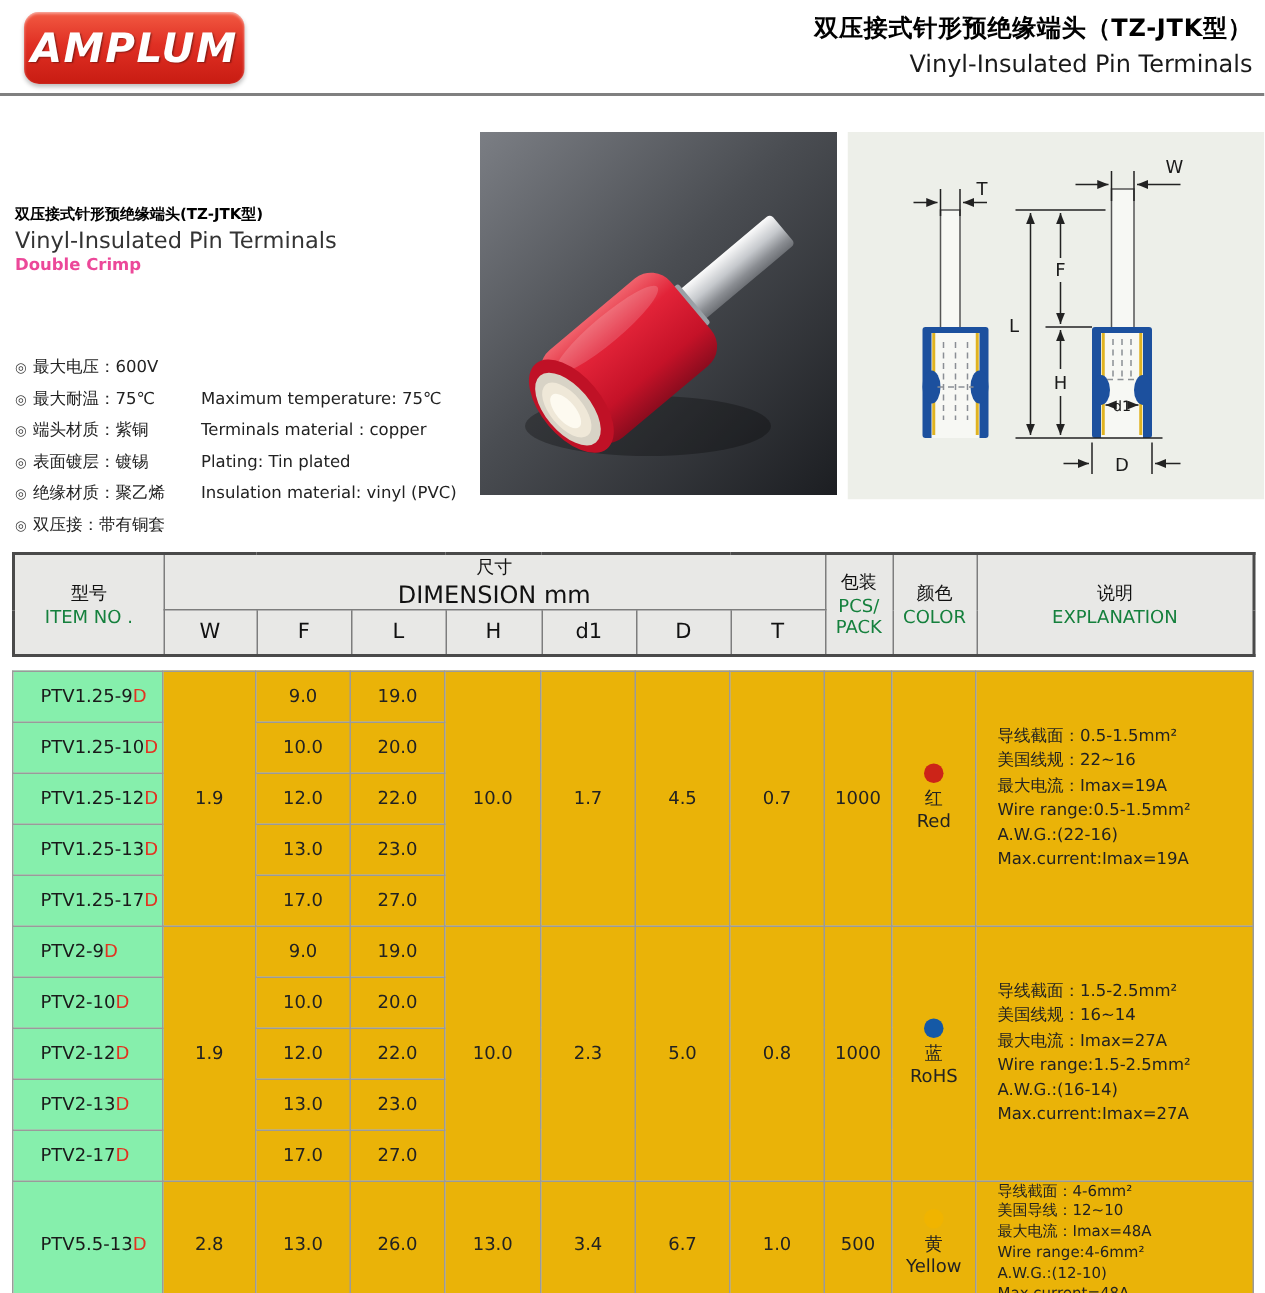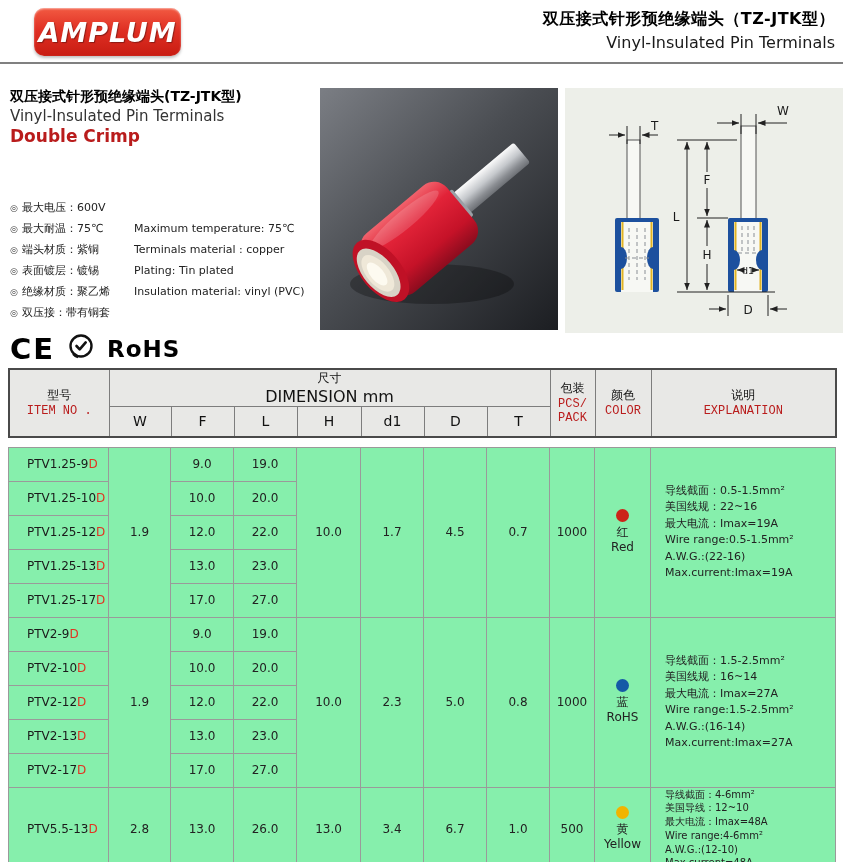--- a/index.html
+++ b/index.html
@@ -2,36 +2,36 @@
 <html><head>
 <meta charset="utf-8">
 <style>
   html,body{margin:0;padding:0;}
   body{
     width:843px;height:862px;position:relative;background:#ffffff;
     font-family:"DejaVu Sans","Liberation Sans",sans-serif;color:#111;
     overflow:hidden;
   }
   
-  .logo{position:absolute;left:34px;top:8px;width:147px;height:48px;
+  .logo{position:absolute;left:16px;top:8px;width:147px;height:48px;
     background:linear-gradient(#f25a42 0%,#e03024 45%,#c81c12 100%);
     border-radius:10px;box-shadow:inset 0 1px 2px rgba(255,255,255,.55),0 2px 3px rgba(0,0,0,.25);
     display:flex;align-items:center;justify-content:center;}
   .logo span{color:#fff;font-weight:bold;font-style:italic;font-size:27px;letter-spacing:1px;
     text-shadow:1px 1px 1px rgba(0,0,0,.35);}
   .head-title{position:absolute;right:8px;top:9px;text-align:right;}
   .head-title .zh{font-size:16px;font-weight:bold;color:#000;letter-spacing:.5px;}
   .head-title .en{font-size:16px;color:#1a1a1a;margin-top:3px;}
   .head-rule{position:absolute;left:0;top:62px;width:843px;border-top:2px solid #808080;}
 
   
   .info{position:absolute;left:10px;top:88px;width:300px;}
-  .info .t-zh{font-size:14px;font-weight:bold;color:#000;}
+  .info .t-zh{font-size:10px;font-weight:bold;color:#000;margin-top:48px;}
   .info .t-en{font-size:15px;color:#333;margin-top:1px;}
-  .info .t-crimp{font-size:17px;font-weight:bold;color:#b91c1c;margin-top:1px;}
+  .info .t-crimp{font-size:11px;font-weight:bold;color:#ec4899;margin-top:1px;}
   .specs{margin-top:54px;}
   .spec-row{display:flex;font-size:11px;color:#222;margin-bottom:6px;align-items:baseline;}
   .spec-row .bullet{width:12px;color:#444;font-size:9px;}
   .spec-row .zh{width:112px;}
   .spec-row .en{flex:1;}
   .certs{margin-top:12px;display:flex;align-items:center;gap:12px;}
   .ce-mark{font-size:29px;font-weight:bold;letter-spacing:2px;color:#000;}
   .rohs-mark{font-size:23px;font-weight:bold;color:#000;letter-spacing:1px;}
 
   
@@ -43,27 +43,27 @@
 
   
   .table-wrap{position:absolute;left:8px;top:368px;width:827px;}
   table{border-collapse:collapse;table-layout:fixed;width:827px;}
   col.c-item{width:100px;} col.c-w{width:62px;} col.c-f{width:63px;} col.c-l{width:63px;}
   col.c-h{width:64px;} col.c-d1{width:63px;} col.c-d{width:63px;} col.c-t{width:63px;}
   col.c-pack{width:45px;} col.c-color{width:56px;} col.c-expl{width:185px;}
   .hdr-table td{border:1px solid #7d7d7d;background:#e8e8e6;text-align:center;vertical-align:middle;padding:0;}
   .hdr-table{border:2px solid #4a4a4a;}
   .hdr-zh{font-size:12px;color:#111;}
-  .hdr-en{font-size:12px;color:#b91c1c;font-family:Liberation Mono, monospace;}
+  .hdr-en{font-size:12px;color:#15803d;}
   .hdr-en-sm{font-size:16px;color:#111;}
   .dim-letter{font-size:14px;color:#111;}
   .hdr-r1{height:30px;} .hdr-r2{height:30px;}
   .body-table{margin-top:9px;border:1px solid #8c8c8c;}
   .body-table td{border:1px solid #9a9a9a;text-align:center;vertical-align:middle;
-    font-size:12px;color:#222;padding:0;background:#86efac;}
+    font-size:12px;color:#222;padding:0;background:#eab308;}
   .body-table td.item{background:#86efac;text-align:left;padding-left:18px;font-size:12px;color:#1a1a1a;}
   .body-table td.item .sfx{color:#e23220;}
   .row-n{height:34px;}
   .row-big{height:73px;}
   .expl{text-align:left !important;padding-left:14px !important;font-size:11px !important;line-height:1.5;}
   .expl-sm{text-align:left !important;padding-left:14px !important;font-size:10px !important;line-height:1.38;}
   .color-cell .dot{display:inline-block;width:13px;height:13px;border-radius:50%;}
   .color-cell .cl-zh{font-size:12px;line-height:1.25;}
   .color-cell .cl-en{font-size:12px;line-height:1.25;}
 </style>

